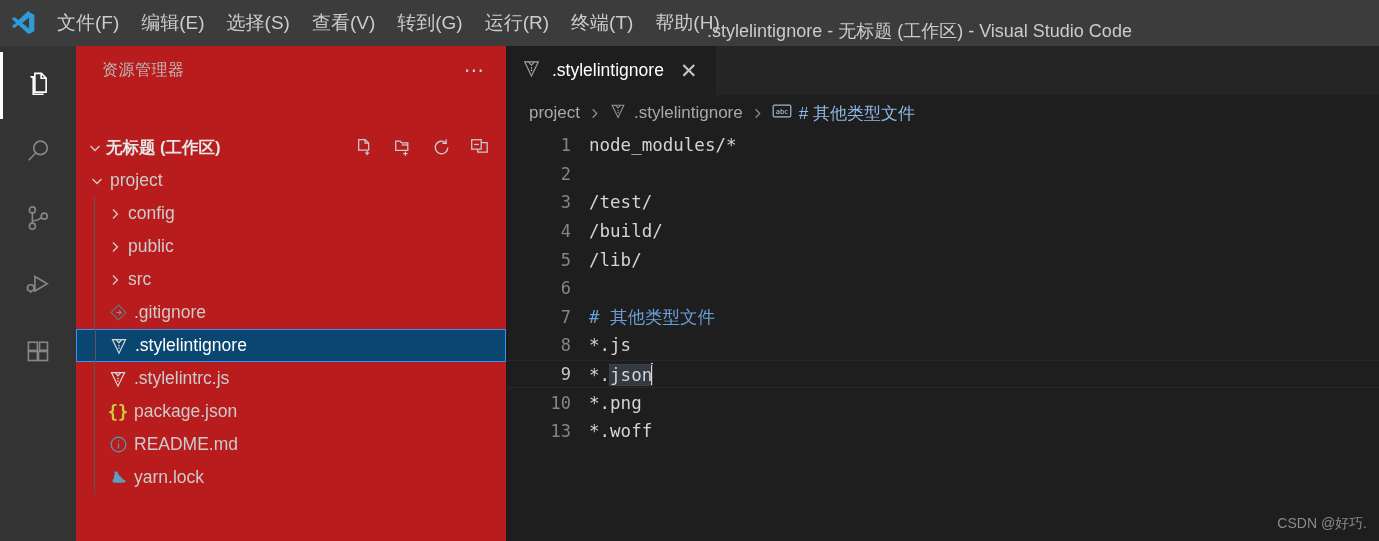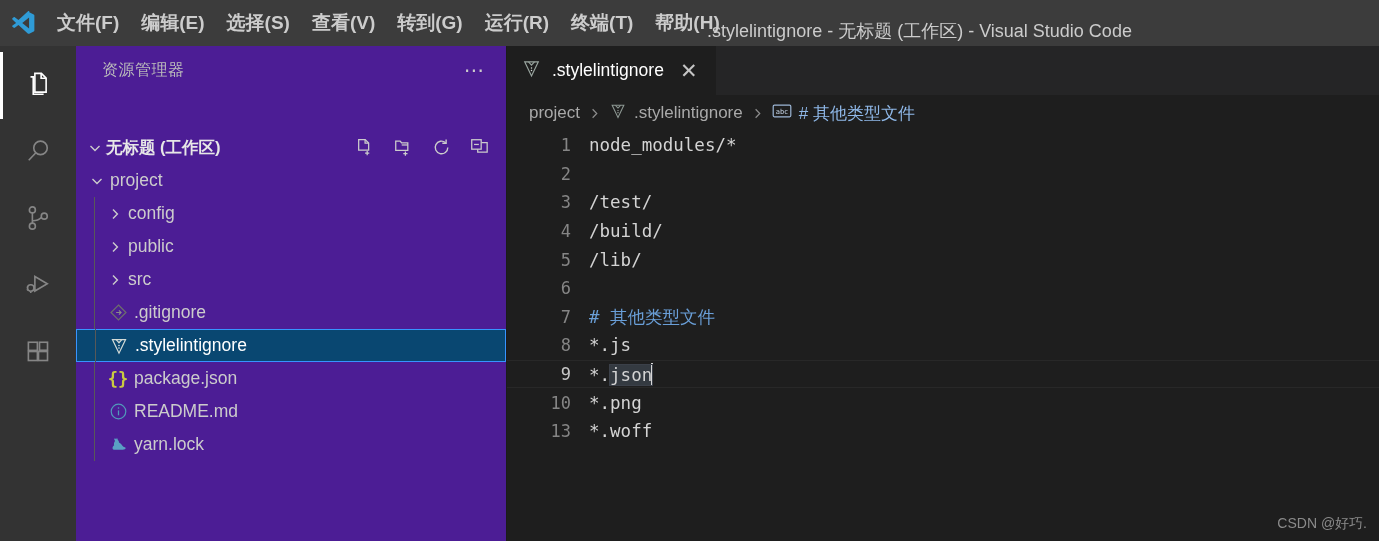--- a/index.html
+++ b/index.html
@@ -47,21 +47,20 @@
     align-items: center;
     height: 46px;
   }
   .menu-item {
     font-size: 19px;
     color: #cccccc;
     padding: 3px 11px;
     line-height: 1.2;
     white-space: nowrap;
     cursor: default;
-    font-weight: bold;
   }
   .window-title {
     position: absolute;
     left: 0; right: 0;
     top: 0;
     height: 62px;
     display: flex;
     align-items: center;
     justify-content: center;
     font-size: 18px;
@@ -103,21 +102,21 @@
     position: absolute;
     left: 0; top: 0; bottom: 0;
     width: 3px;
     background: #ffffff;
   }
 
   
   .sidebar {
     width: 430px;
     min-width: 430px;
-    background: #4c1d95;
+    background: #b91c1c;
     display: flex;
     flex-direction: column;
     overflow: hidden;
     justify-content: center;
   }
   .sidebar-header {
     height: 48px;
     min-height: 48px;
     display: flex;
     align-items: center;
@@ -520,20 +519,34 @@
                 <circle cx="12" cy="14.3" r=".85" fill="#ffffff"></circle>
               </svg>
             </span>
             <span class="label">.stylelintignore</span>
           </div>
           <div class="row">
             <div class="indent" style="width: 28px;">
               <div class="guide" style="left: 18px;"></div>
             </div>
             <span class="ficon">
+              <svg width="20" height="20" viewBox="0 0 24 24">
+                <path d="M4.2 4.4h15.6L12 20.6z" fill="none" stroke="#d3dbd7" stroke-width="1.5"></path>
+                <path d="M8.6 4.4 12 8.1l3.4-3.7" fill="none" stroke="#d3dbd7" stroke-width="1.5"></path>
+                <circle cx="12" cy="11.4" r=".85" fill="#ffffff"></circle>
+                <circle cx="12" cy="14.3" r=".85" fill="#ffffff"></circle>
+              </svg>
+            </span>
+            <span class="label">.stylelintrc.js</span>
+          </div>
+          <div class="row">
+            <div class="indent" style="width: 28px;">
+              <div class="guide" style="left: 18px;"></div>
+            </div>
+            <span class="ficon">
               <span style="color:#cbcb41;font-family:'DejaVu Sans Mono',monospace;font-size:17px;font-weight:bold;">{}</span>
             </span>
             <span class="label">package.json</span>
           </div>
           <div class="row">
             <div class="indent" style="width: 28px;">
               <div class="guide" style="left: 18px;"></div>
             </div>
             <span class="ficon">
               <svg width="19" height="19" viewBox="0 0 24 24">

